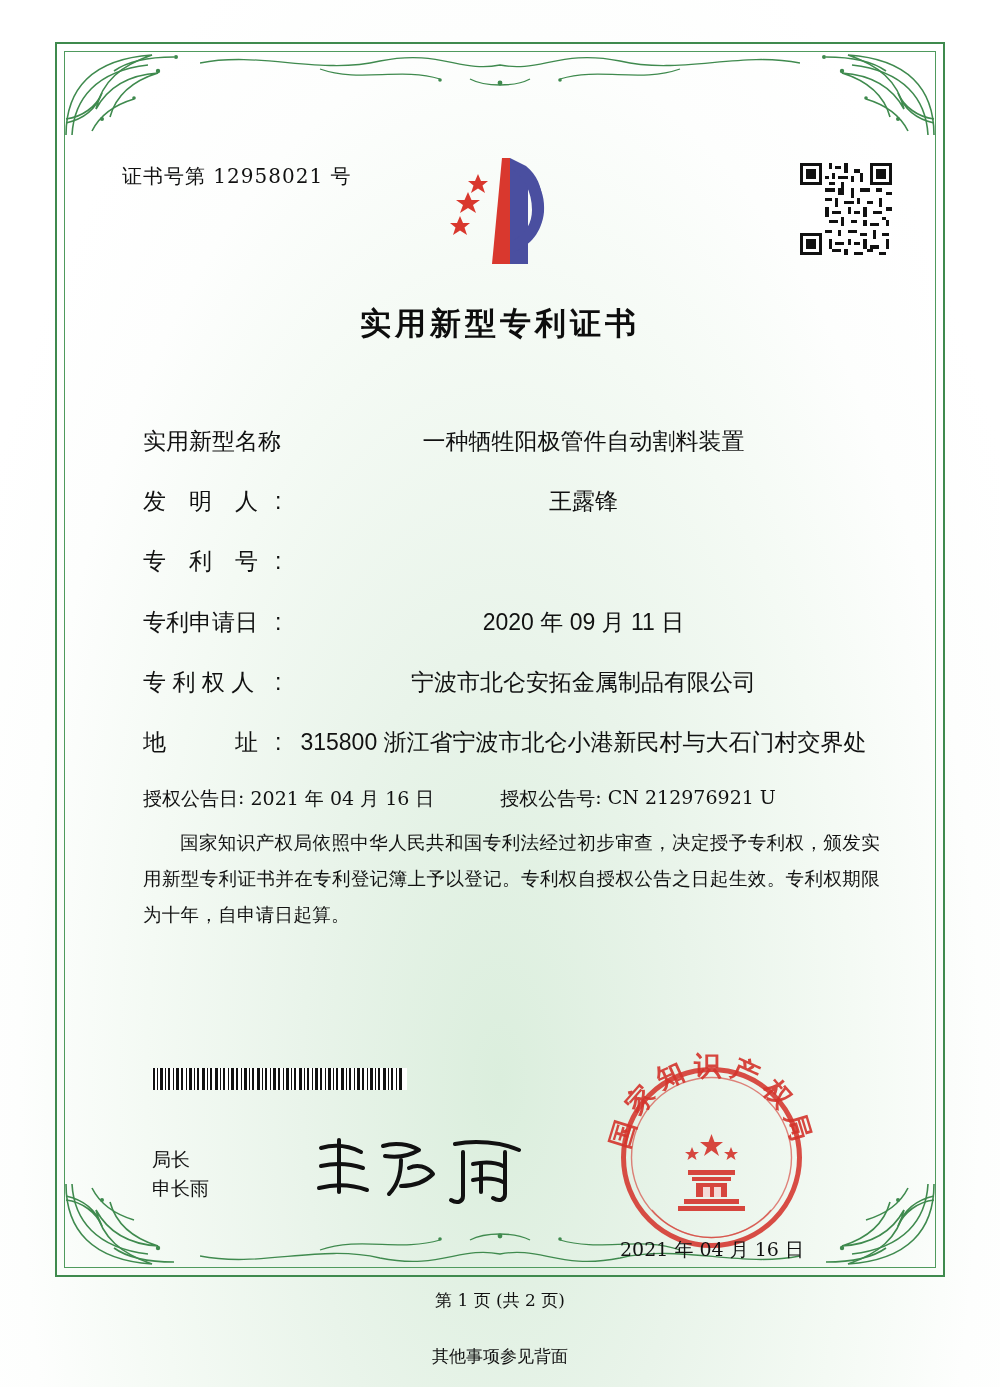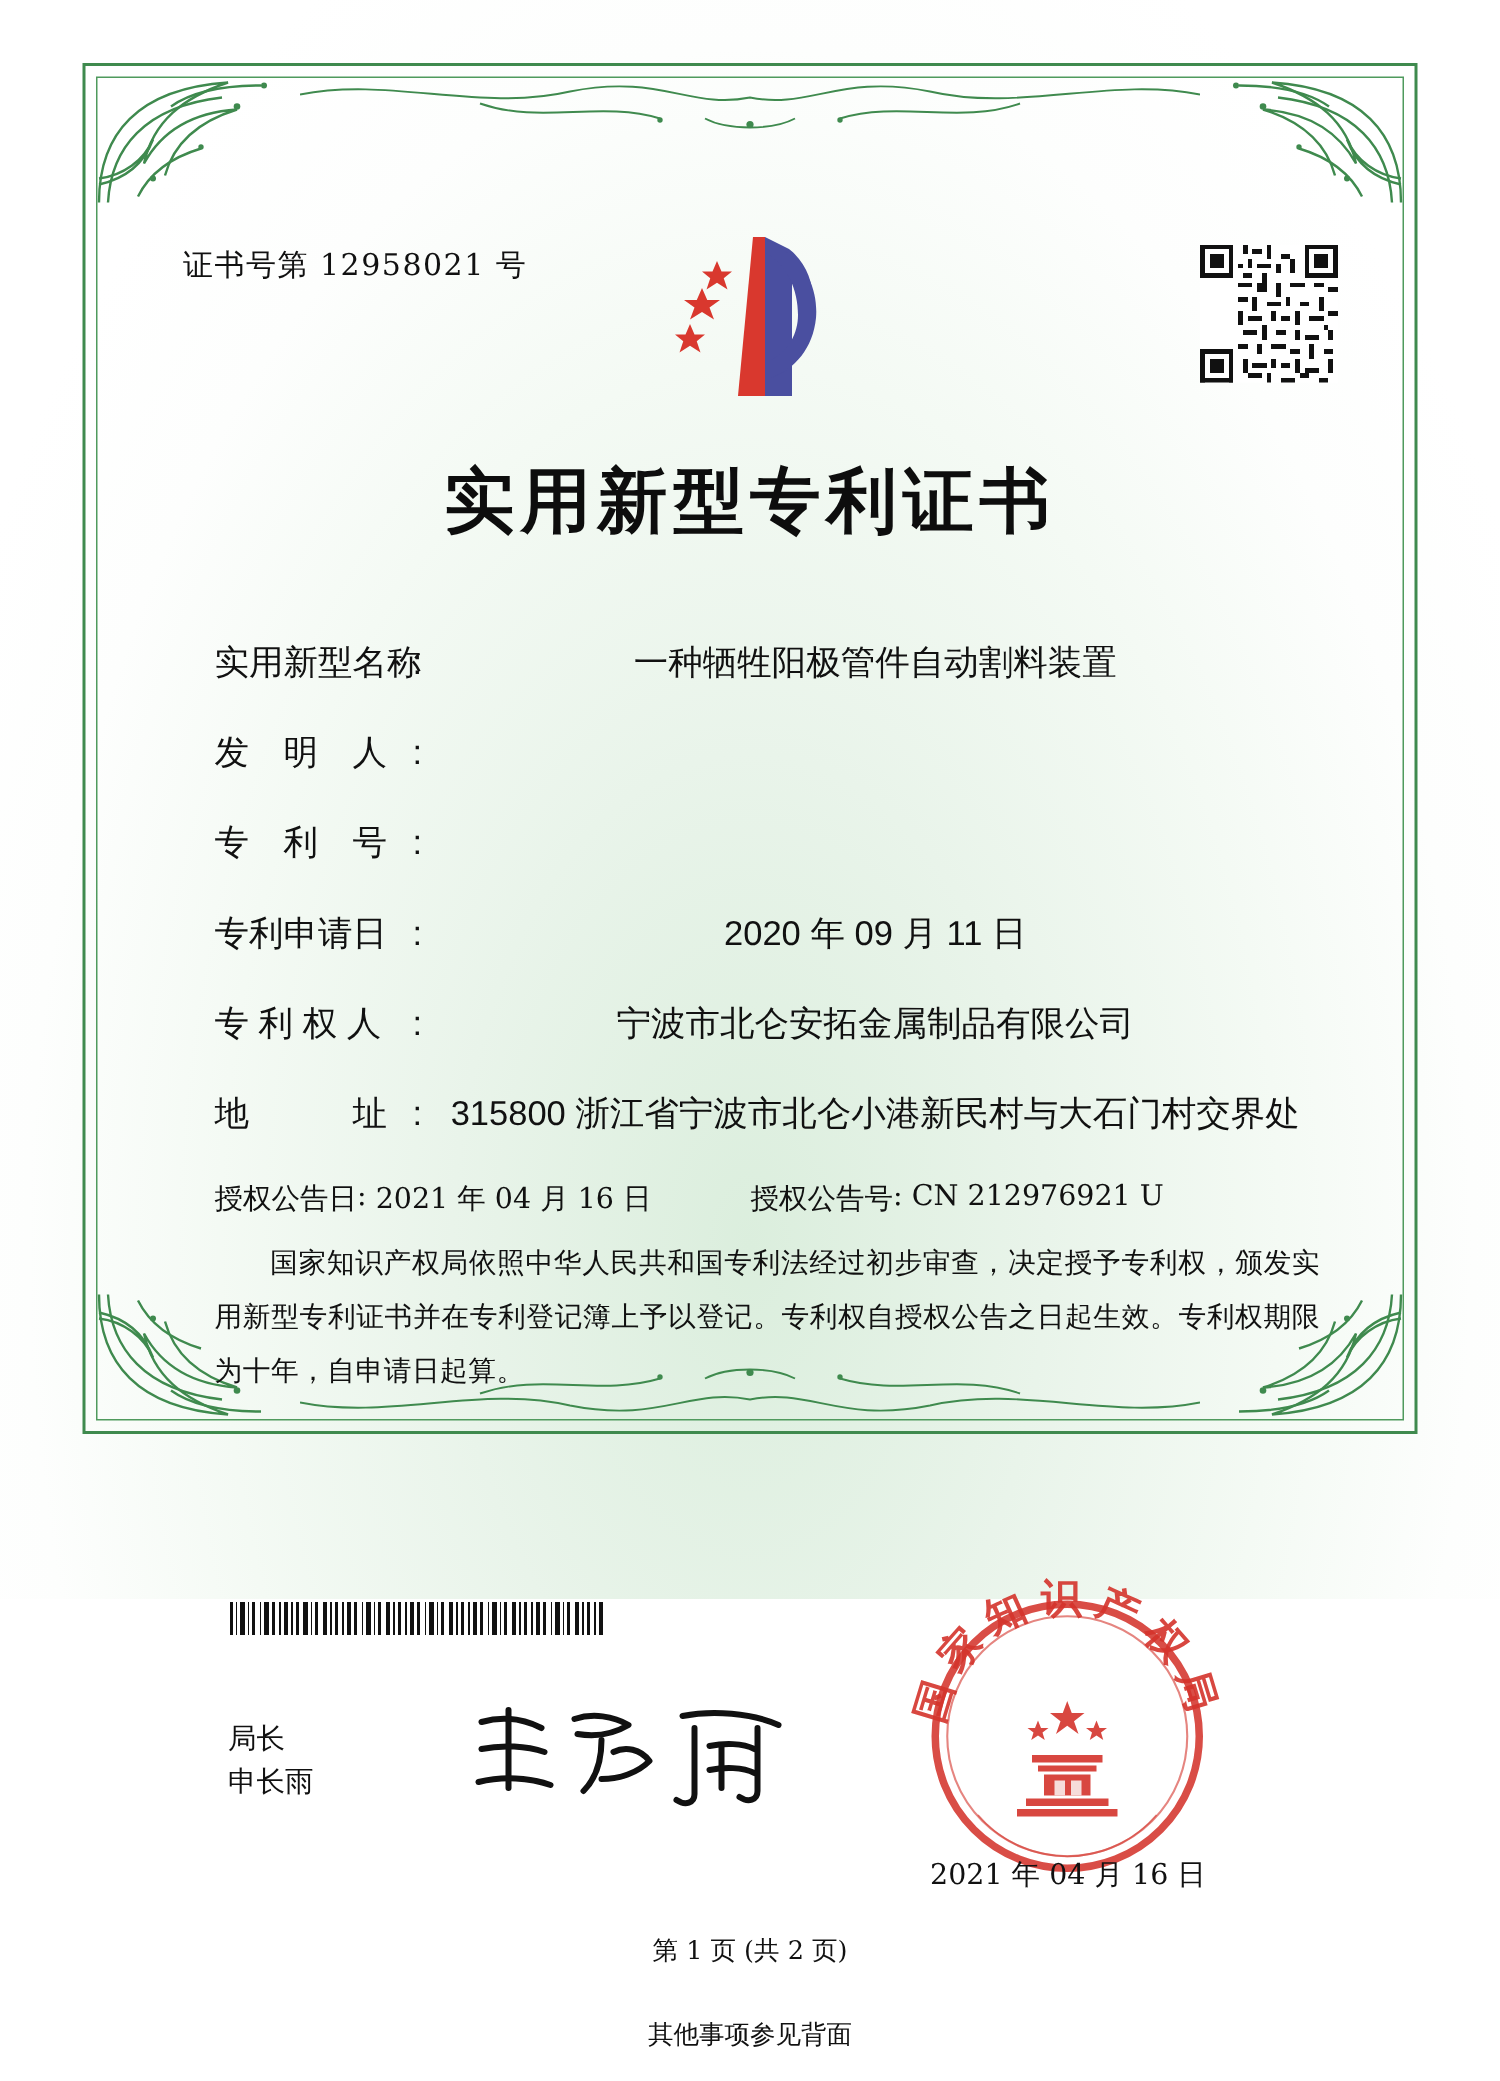--- a/index.html
+++ b/index.html
@@ -4,21 +4,21 @@
 <style>
   html,body{margin:0;padding:0;}
   body{
     width:1000px;height:1387px;
     background:#ffffff;
     font-family:"DejaVu Sans", sans-serif;
     overflow:hidden;
   }
   .page{
     position:relative;
-    width:1000px;height:1066px;
+    width:1000px;height:1387px;
     background:
       radial-gradient(ellipse at 50% 78%, #dbeedd 0%, #e9f4ea 28%, #f4faf4 50%, #fdfefd 68%, #ffffff 82%);
   }
   
   .frame-outer{
     position:absolute;left:55px;top:42px;right:55px;bottom:110px;
     border:2px solid #3f8a4e;
   }
   .frame-inner{
     position:absolute;left:64px;top:51px;right:64px;bottom:119px;
@@ -50,21 +50,21 @@
   }
   .qr{
     position:absolute;right:108px;top:163px;width:92px;height:92px;
   }
 
   .title{
     position:absolute;left:0;right:0;top:303px;
     text-align:center;
     font-family:"DejaVu Serif", serif;
     font-weight:bold;
-    font-size:47px;
+    font-size:31px;
     letter-spacing:4px;
     color:#0d0d0d;
   }
 
   .fields{
     position:absolute;left:143px;top:425px;right:120px;
   }
   .field{
     display:flex;align-items:flex-start;
     font-family:Liberation Sans, sans-serif;
@@ -327,20 +327,21 @@
 
     <div class="field">
       <span class="f-label">实用新型名称</span>
       <span class="f-colon">:</span>
       <span class="f-value">一种牺牲阳极管件自动割料装置</span>
     </div>
 
     <div class="field">
       <span class="f-label">发　明　人</span>
       <span class="f-colon">:</span>
+      <span class="f-value">王露锋</span>
     </div>
 
     <div class="field">
       <span class="f-label">专　利　号</span>
       <span class="f-colon">:</span>
     </div>
 
     <div class="field">
       <span class="f-label">专利申请日</span>
       <span class="f-colon">:</span>

